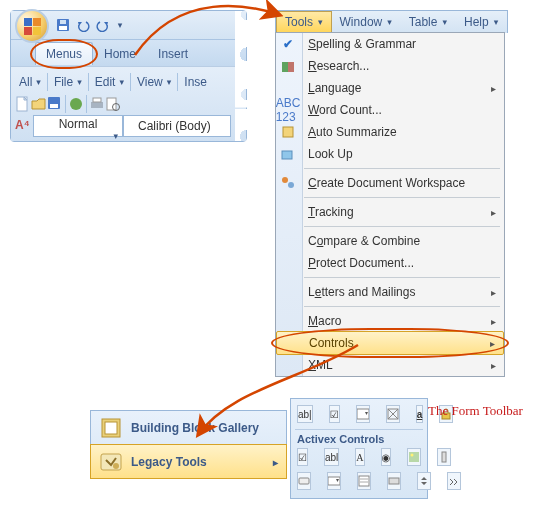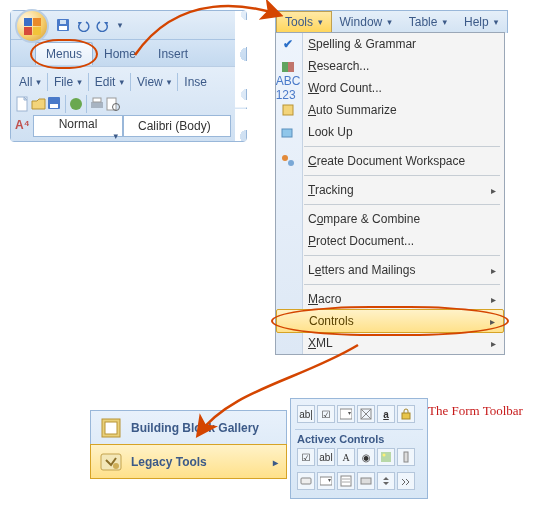--- a/index.html
+++ b/index.html
@@ -177,21 +177,21 @@
   .panelA .row.hover2 {
     background: linear-gradient(#fff2c8,#ffe18a);
     border:1px solid #d6a326; margin:-1px;
   }
   .panelA .row .sub2 { margin-left:auto; }
   .panelA .row .sub2::after { content:"▸"; font-size:10px;}
   .bigicon { width:24px;height:24px; }
 
   .panelB { left: 290px; top: 398px; width: 128px; padding:4px; }
   .panelB .grouptitle { color:#3c5a88; font-weight:bold; font-size:11px; padding:1px 2px;}
-  .panelB .iconrow { display:flex; gap:2px; padding: 2px 0 4px 2px;}
+  .panelB .iconrow { display:flex; gap:16px; padding: 2px 0 4px 2px;}
   .ctrlicon {
     width:16px;height:16px; border:1px solid #b4c6db;
     background:#f0f6fc;
     display:flex;align-items:center;justify-content:center;
     font-size:10px;
   }
   .panelB hr { border:none;border-top:1px solid #b9cde4; margin:2px 0;}
 
   .caption {
     position:absolute;
@@ -332,20 +332,24 @@
   <div class="mi">
     <span class="micon">
         <svg width="14" height="14">
           <rect x="1" y="3" width="6" height="10" fill="#5fa35f"></rect>
           <rect x="7" y="3" width="6" height="10" fill="#c0756c"></rect>
         </svg>
       </span>
     <span class="lbl"><span class="key">R</span>esearch...</span>
   </div>
   <div class="mi">
+    <span class="lbl"><span class="key">L</span>anguage</span>
+      <span class="sub"></span>
+  </div>
+  <div class="mi">
     <span class="micon" style="color:#4a7ac9;font-size:12px;font-weight:normal;">ABC<br>123</span>
     <span class="lbl"><span class="key">W</span>ord Count...</span>
   </div>
   <div class="mi">
     <span class="micon">
         <svg width="14" height="14">
           <rect x="2" y="2" width="10" height="10" fill="#f3d47a" stroke="#b89334"></rect>
         </svg>
       </span>
     <span class="lbl"><span class="key">A</span>uto Summarize</span>

